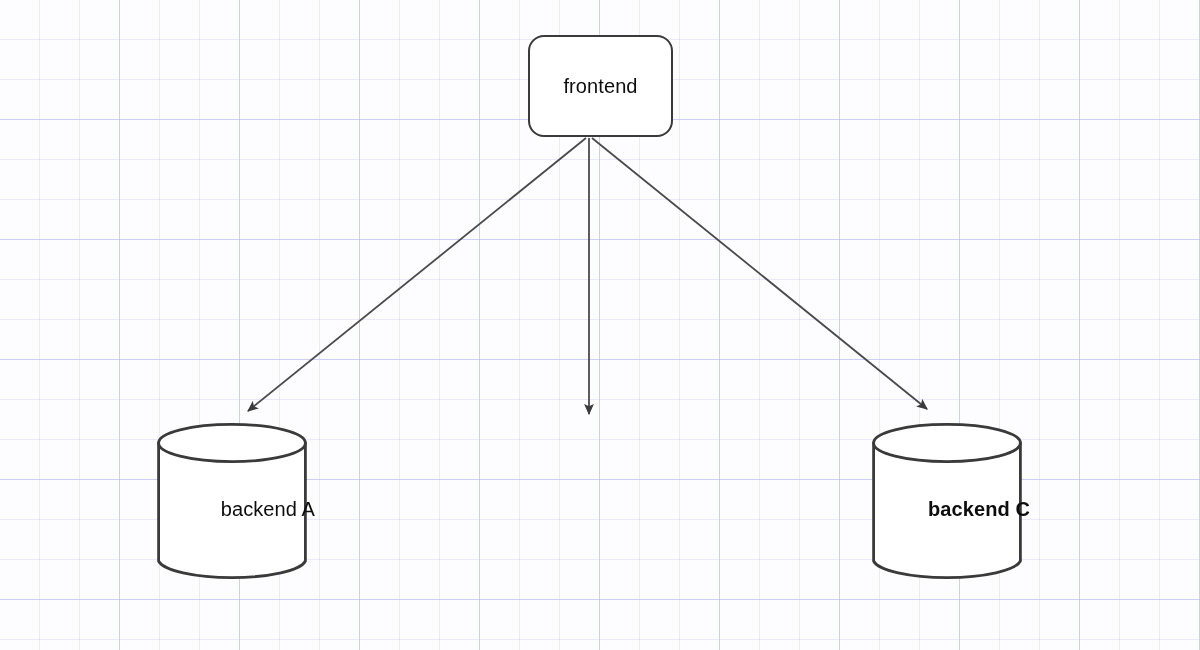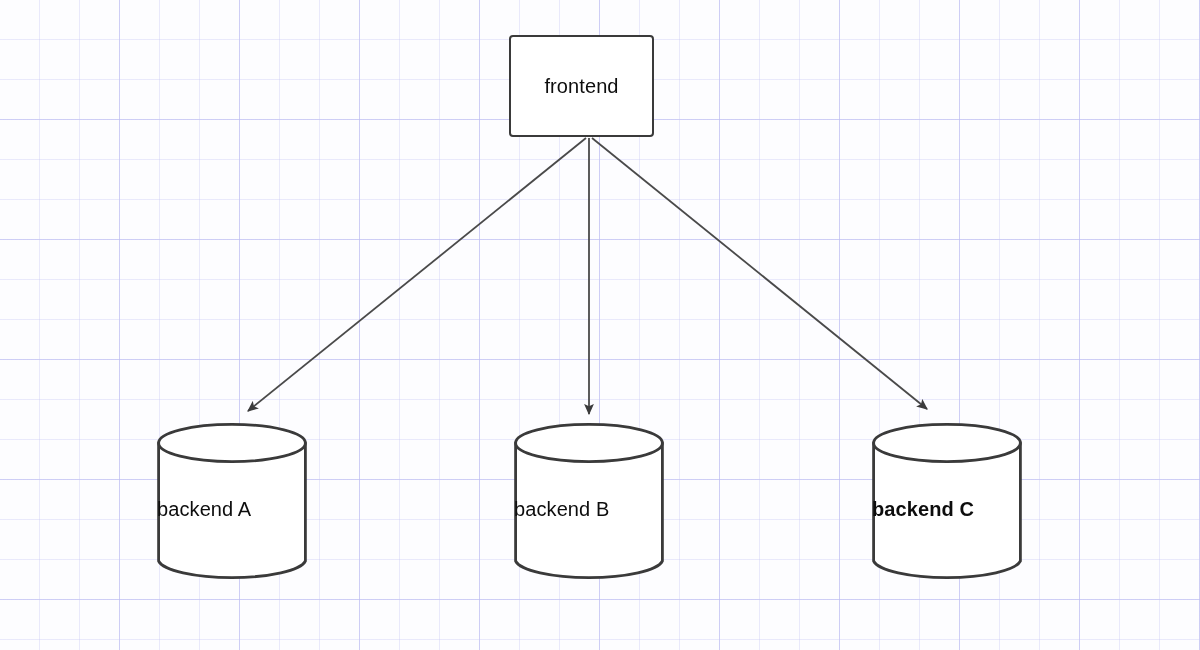--- a/index.html
+++ b/index.html
@@ -39,54 +39,54 @@
     text-align: center;
     color: #0d0d0d;
     font-size: 20px;
     line-height: 22px;
     letter-spacing: 0.1px;
     white-space: nowrap;
     user-select: none;
   }
   #frontend-box {
     position: absolute;
-    left: 509px;
+    left: 528px;
     top: 35px;
     width: 145px;
     height: 102px;
     box-sizing: border-box;
     background: #ffffff;
     border: 2.6px solid #3a3a3a;
-    border-radius: 4px;
+    border-radius: 16px;
     display: flex;
     align-items: center;
     justify-content: center;
   }
   .cylinder {
     position: absolute;
     width: 150px;
     height: 158px;
   }
   .cylinder svg {
     position: absolute;
     left: 0;
     top: 0;
     width: 150px;
     height: 158px;
     overflow: visible;
   }
   .cyl-label {
     position: absolute;
-    left: 0;
+    left: 8px;
     top: 0;
     width: 150px;
     height: 158px;
     display: flex;
     align-items: center;
-    justify-content: flex-start;
+    justify-content: flex-end;
     padding-top: 14px;
     box-sizing: border-box;
   }
   #cyl-a { left: 157px; top: 423px; }
   #cyl-b { left: 514px; top: 423px; }
   #cyl-c { left: 872px; top: 423px; font-weight: bold; }
 </style>
 </head>
 <body>
 
@@ -113,29 +113,20 @@
   <div class="cylinder" id="cyl-a">
     <svg viewBox="0 0 150 158" xmlns="http://www.w3.org/2000/svg">
       <path d="M 1.6 20 L 1.6 138 A 74 19 0 0 0 148.4 138 L 148.4 20" fill="#ffffff" stroke="#3a3a3a" stroke-width="2.8" stroke-linecap="round"></path>
       <ellipse cx="75" cy="20" rx="73.4" ry="18.6" fill="#ffffff" stroke="#3a3a3a" stroke-width="2.8"></ellipse>
     </svg>
     <div class="cyl-label">
       <span class="node-label" style="position:static;">backend A</span>
     </div>
   </div>
 
-  <div class="cylinder" id="cyl-b">
-    <svg viewBox="0 0 150 158" xmlns="http://www.w3.org/2000/svg">
-      <path d="M 1.6 20 L 1.6 138 A 74 19 0 0 0 148.4 138 L 148.4 20" fill="#ffffff" stroke="#3a3a3a" stroke-width="2.8" stroke-linecap="round"></path>
-      <ellipse cx="75" cy="20" rx="73.4" ry="18.6" fill="#ffffff" stroke="#3a3a3a" stroke-width="2.8"></ellipse>
-    </svg>
-    <div class="cyl-label">
-      <span class="node-label" style="position:static;">backend B</span>
-    </div>
-  </div>
 
   <div class="cylinder" id="cyl-c">
     <svg viewBox="0 0 150 158" xmlns="http://www.w3.org/2000/svg">
       <path d="M 1.6 20 L 1.6 138 A 74 19 0 0 0 148.4 138 L 148.4 20" fill="#ffffff" stroke="#3a3a3a" stroke-width="2.8" stroke-linecap="round"></path>
       <ellipse cx="75" cy="20" rx="73.4" ry="18.6" fill="#ffffff" stroke="#3a3a3a" stroke-width="2.8"></ellipse>
     </svg>
     <div class="cyl-label">
       <span class="node-label" style="position:static;">backend C</span>
     </div>
   </div>

